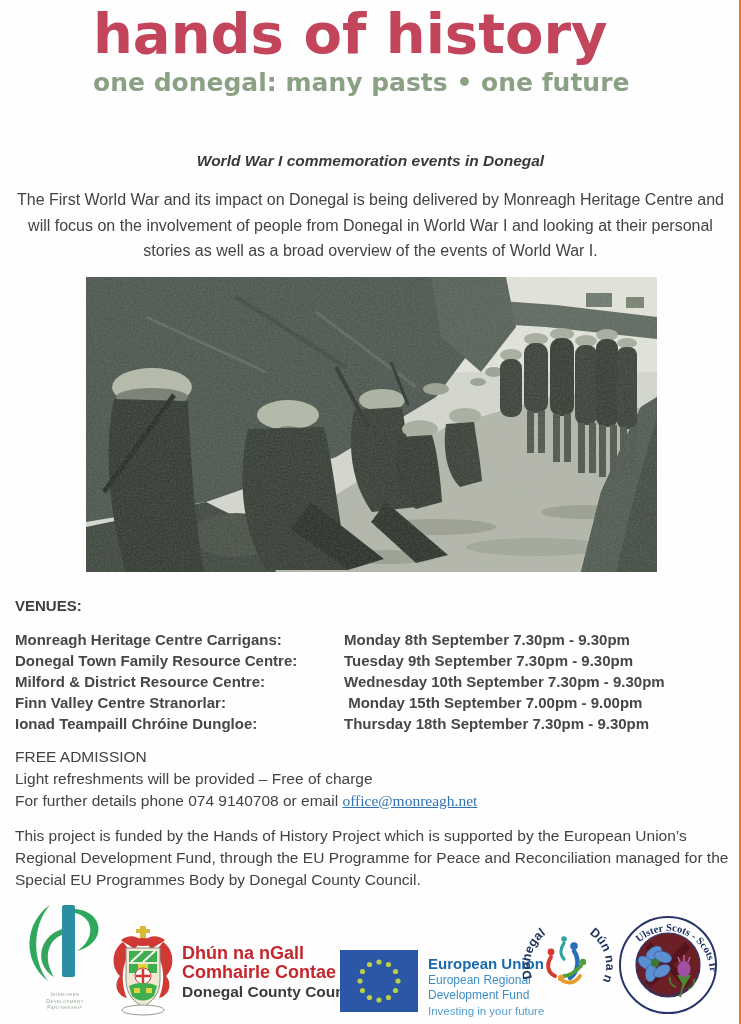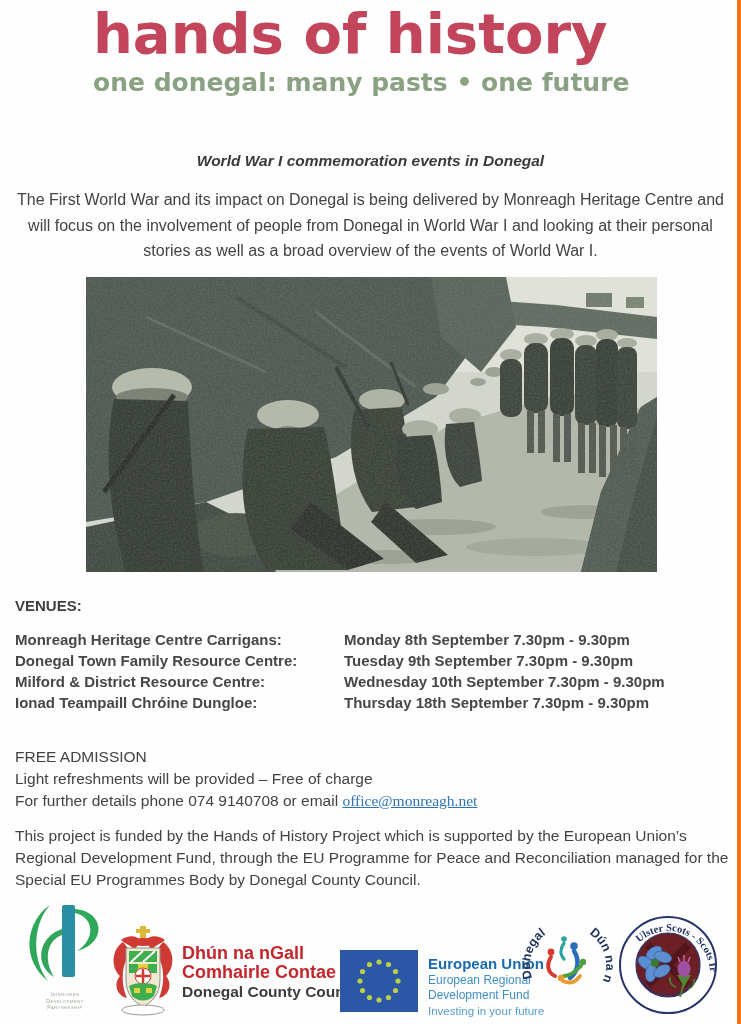--- a/index.html
+++ b/index.html
@@ -1,19 +1,19 @@
 <!DOCTYPE html>
 <html><head>
 <meta charset="utf-8">
 <style>
   html,body{margin:0;padding:0;background:#ffffff;}
   .page{
     position:relative;width:741px;height:1024px;background:#fefefe;
     overflow:hidden;font-family:"Liberation Sans",sans-serif;color:#3f3f3f;
-    border-right:4px solid #f97316;box-sizing:border-box;
+    border-right:2px solid #f97316;box-sizing:border-box;
   }
   .masthead{position:absolute;left:93px;top:4px;font-family:"DejaVu Sans",sans-serif;}
   .page-title{font-size:56px;font-weight:bold;color:#c2455b;line-height:1.08;margin:0;letter-spacing:0;}
   .page-subtitle{font-size:25px;font-weight:bold;color:#8aa183;margin-top:4px;letter-spacing:0;}
   .intro-heading{
     position:absolute;top:152px;left:0;width:741px;text-align:center;
     font-weight:bold;font-style:italic;font-size:15.5px;color:#3a3a3a;
   }
   .intro-para{
     position:absolute;top:187px;left:14px;width:713px;text-align:center;
@@ -141,20 +141,24 @@
     </div>
     <div class="venue-row">
       <span class="venue-name">Donegal Town Family Resource Centre:</span>
       <span class="venue-time">Tuesday 9th September 7.30pm - 9.30pm</span>
     </div>
     <div class="venue-row">
       <span class="venue-name">Milford &amp; District Resource Centre:</span>
       <span class="venue-time">Wednesday 10th September 7.30pm - 9.30pm</span>
     </div>
     <div class="venue-row">
+      <span class="venue-name">Finn Valley Centre Stranorlar:</span>
+      <span class="venue-time"> Monday 15th September 7.00pm - 9.00pm</span>
+    </div>
+    <div class="venue-row">
       <span class="venue-name">Ionad Teampaill Chróine Dungloe:</span>
       <span class="venue-time">Thursday 18th September 7.30pm - 9.30pm</span>
     </div>
   </div>
 
   <div class="admission">
     <div>FREE ADMISSION</div>
     <div>Light refreshments will be provided – Free of charge</div>
     <div><span>For further details phone 074 9140708 or email </span><a href="#" class="email-link">office@monreagh.net</a></div>
   </div>

